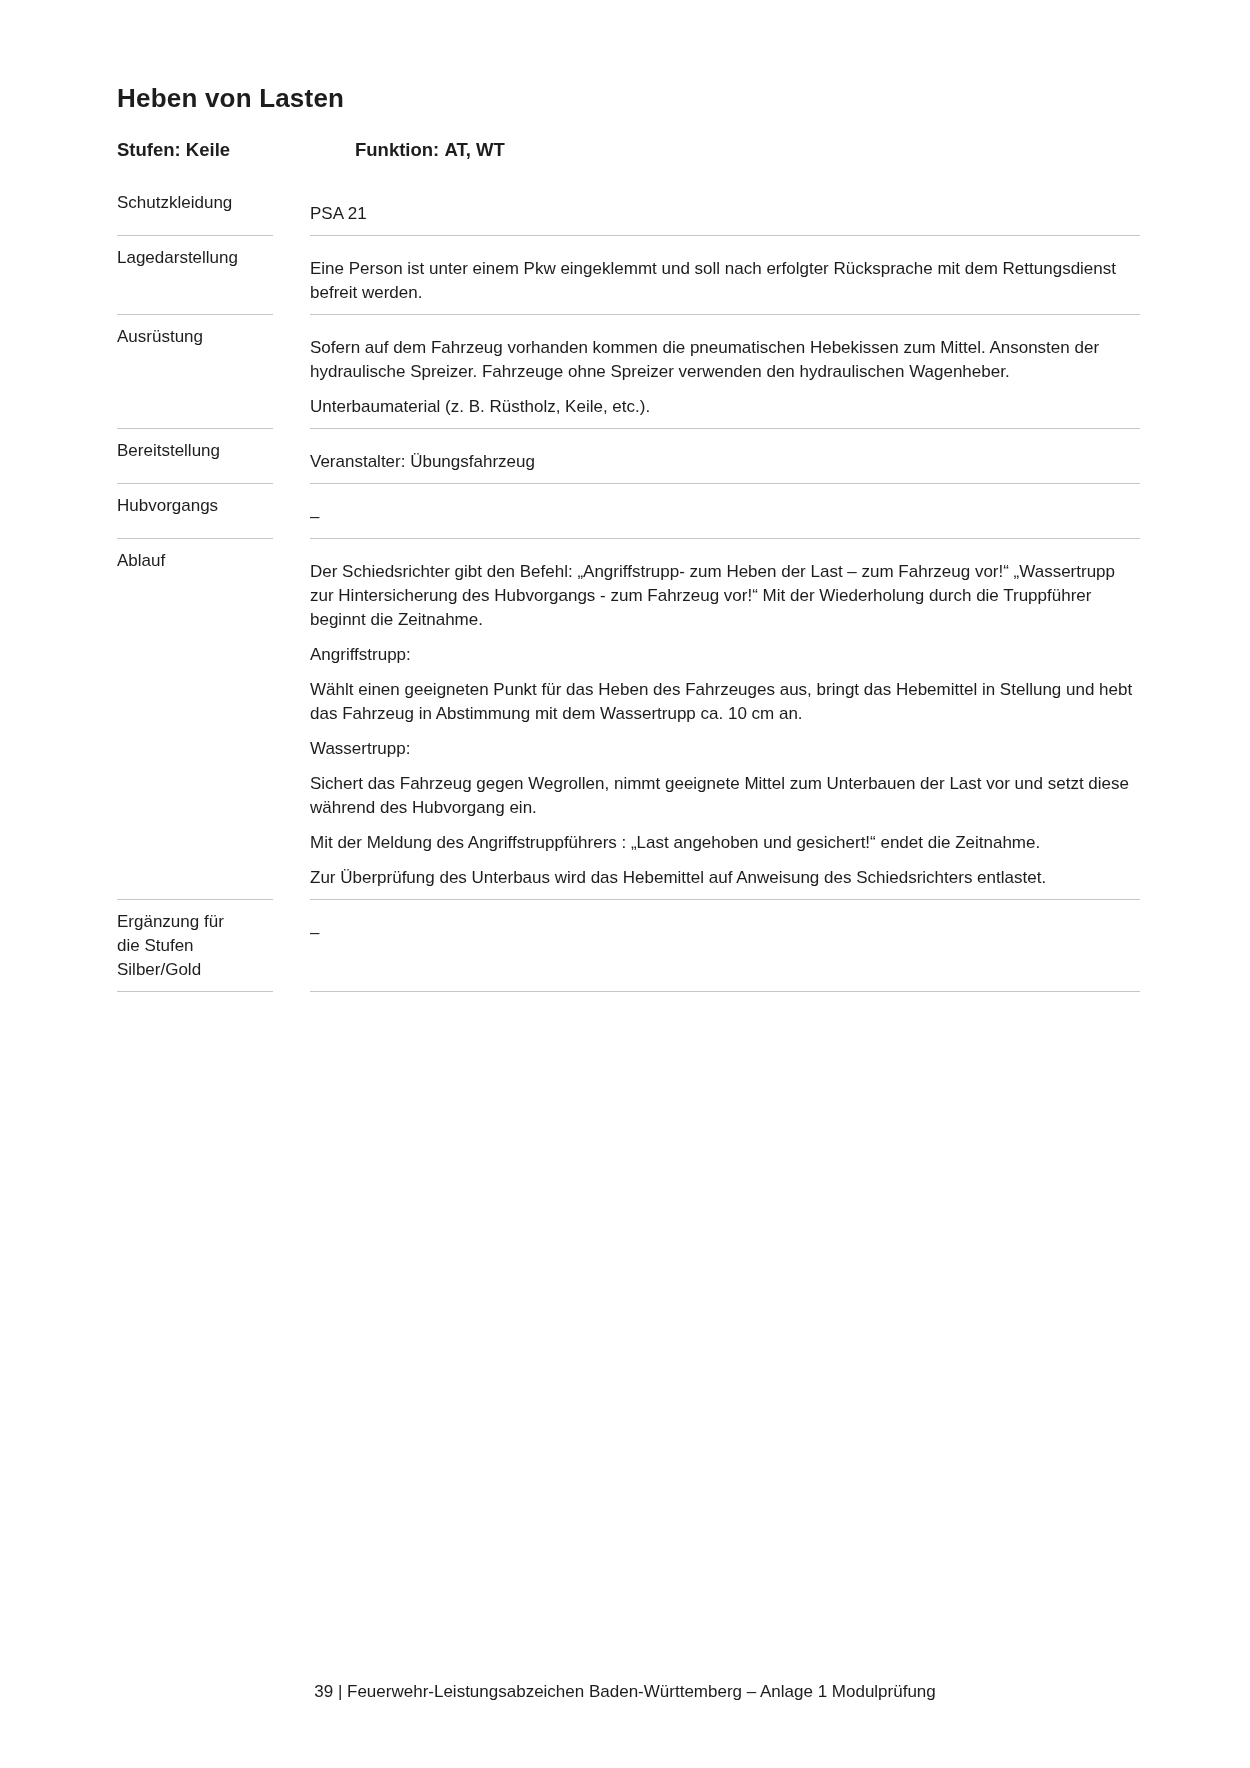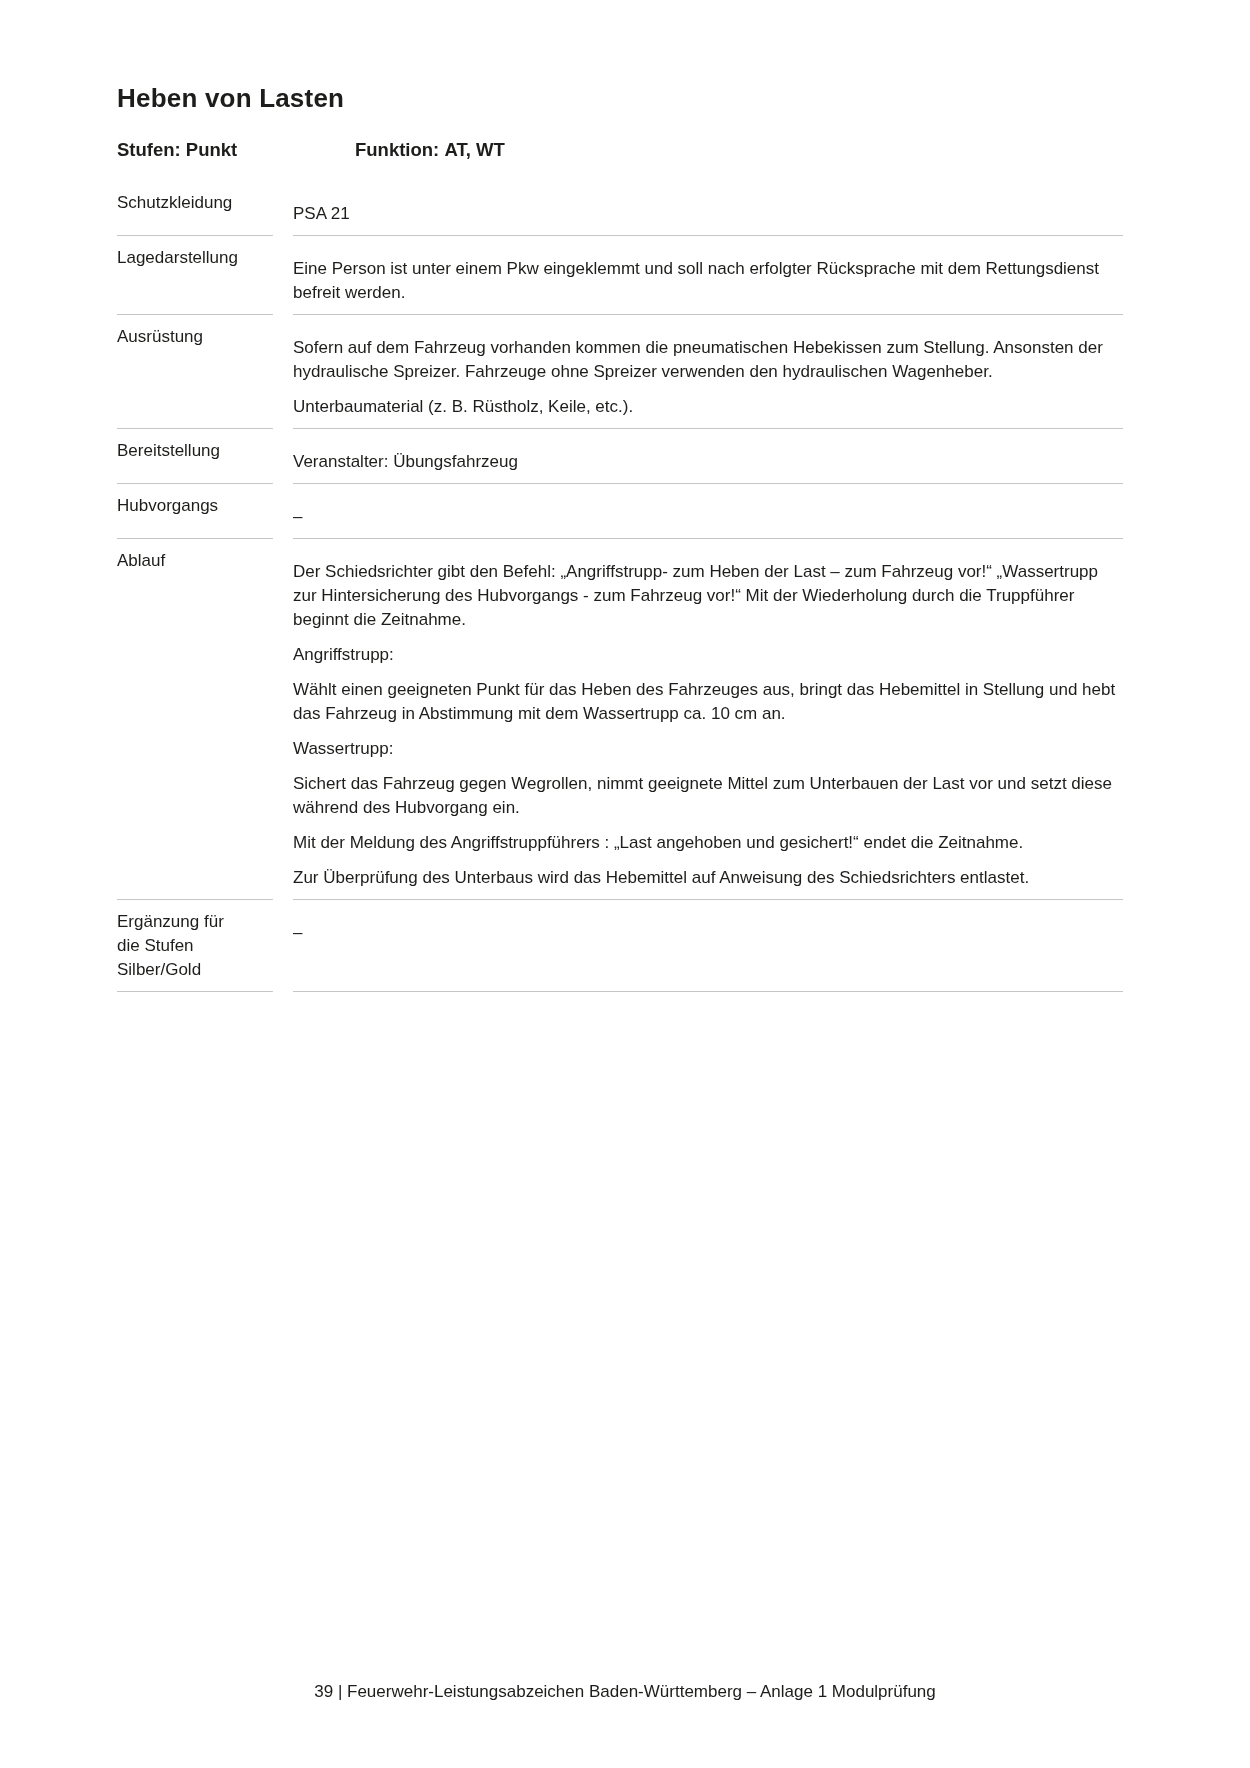--- a/index.html
+++ b/index.html
@@ -29,21 +29,21 @@
     font-size: 18.5px;
     line-height: 23px;
     font-weight: 700;
   }
   .meta-stufen { width: 238px; }
   .meta-group span { display: inline-block; }
   .spec-table { margin-top: 20px; }
   .spec-row {
     display: grid;
     grid-template-columns: 156px 830px;
-    column-gap: 20px;
+    column-gap: 37px;
   }
   .cell {
     padding: 10px 0 9px 0;
     border-bottom: 1.5px solid #c6c6c5;
     font-size: 17px;
     line-height: 24px;
   }
   .cell-label { white-space: pre-line; }
   .cell-content p { margin: 11px 0 9px 0; }
   .cell-content p:last-child { margin-bottom: 0; }
@@ -62,21 +62,21 @@
 </head>
 <body>
 
 <div class="page">
 
   <h1 class="title">Heben von Lasten</h1>
 
   <div class="meta">
     <div class="meta-group meta-stufen">
       <span>Stufen:</span>
-      <span>Punkt</span>
+      <span>Keile</span>
     </div>
     <div class="meta-group">
       <span>Funktion:</span>
       <span>AT, WT</span>
     </div>
   </div>
 
   <div class="spec-table">
 
     <div class="spec-row">
@@ -89,21 +89,21 @@
     <div class="spec-row">
       <div class="cell cell-label">Lagedarstellung</div>
       <div class="cell cell-content">
         <p>Eine Person ist unter einem Pkw eingeklemmt und soll nach erfolgter Rücksprache mit dem Rettungsdienst befreit werden.</p>
       </div>
     </div>
 
     <div class="spec-row">
       <div class="cell cell-label">Ausrüstung</div>
       <div class="cell cell-content">
-        <p>Sofern auf dem Fahrzeug vorhanden kommen die pneumatischen Hebekissen zum Stellung. Ansonsten der hydraulische Spreizer. Fahrzeuge ohne Spreizer verwenden den hydraulischen Wagenheber.</p>
+        <p>Sofern auf dem Fahrzeug vorhanden kommen die pneumatischen Hebekissen zum Mittel. Ansonsten der hydraulische Spreizer. Fahrzeuge ohne Spreizer verwenden den hydraulischen Wagenheber.</p>
         <p>Unterbaumaterial (z. B. Rüstholz, Keile, etc.).</p>
       </div>
     </div>
 
     <div class="spec-row">
       <div class="cell cell-label">Bereitstellung</div>
       <div class="cell cell-content">
         <p>Veranstalter: Übungsfahrzeug</p>
       </div>
     </div>

